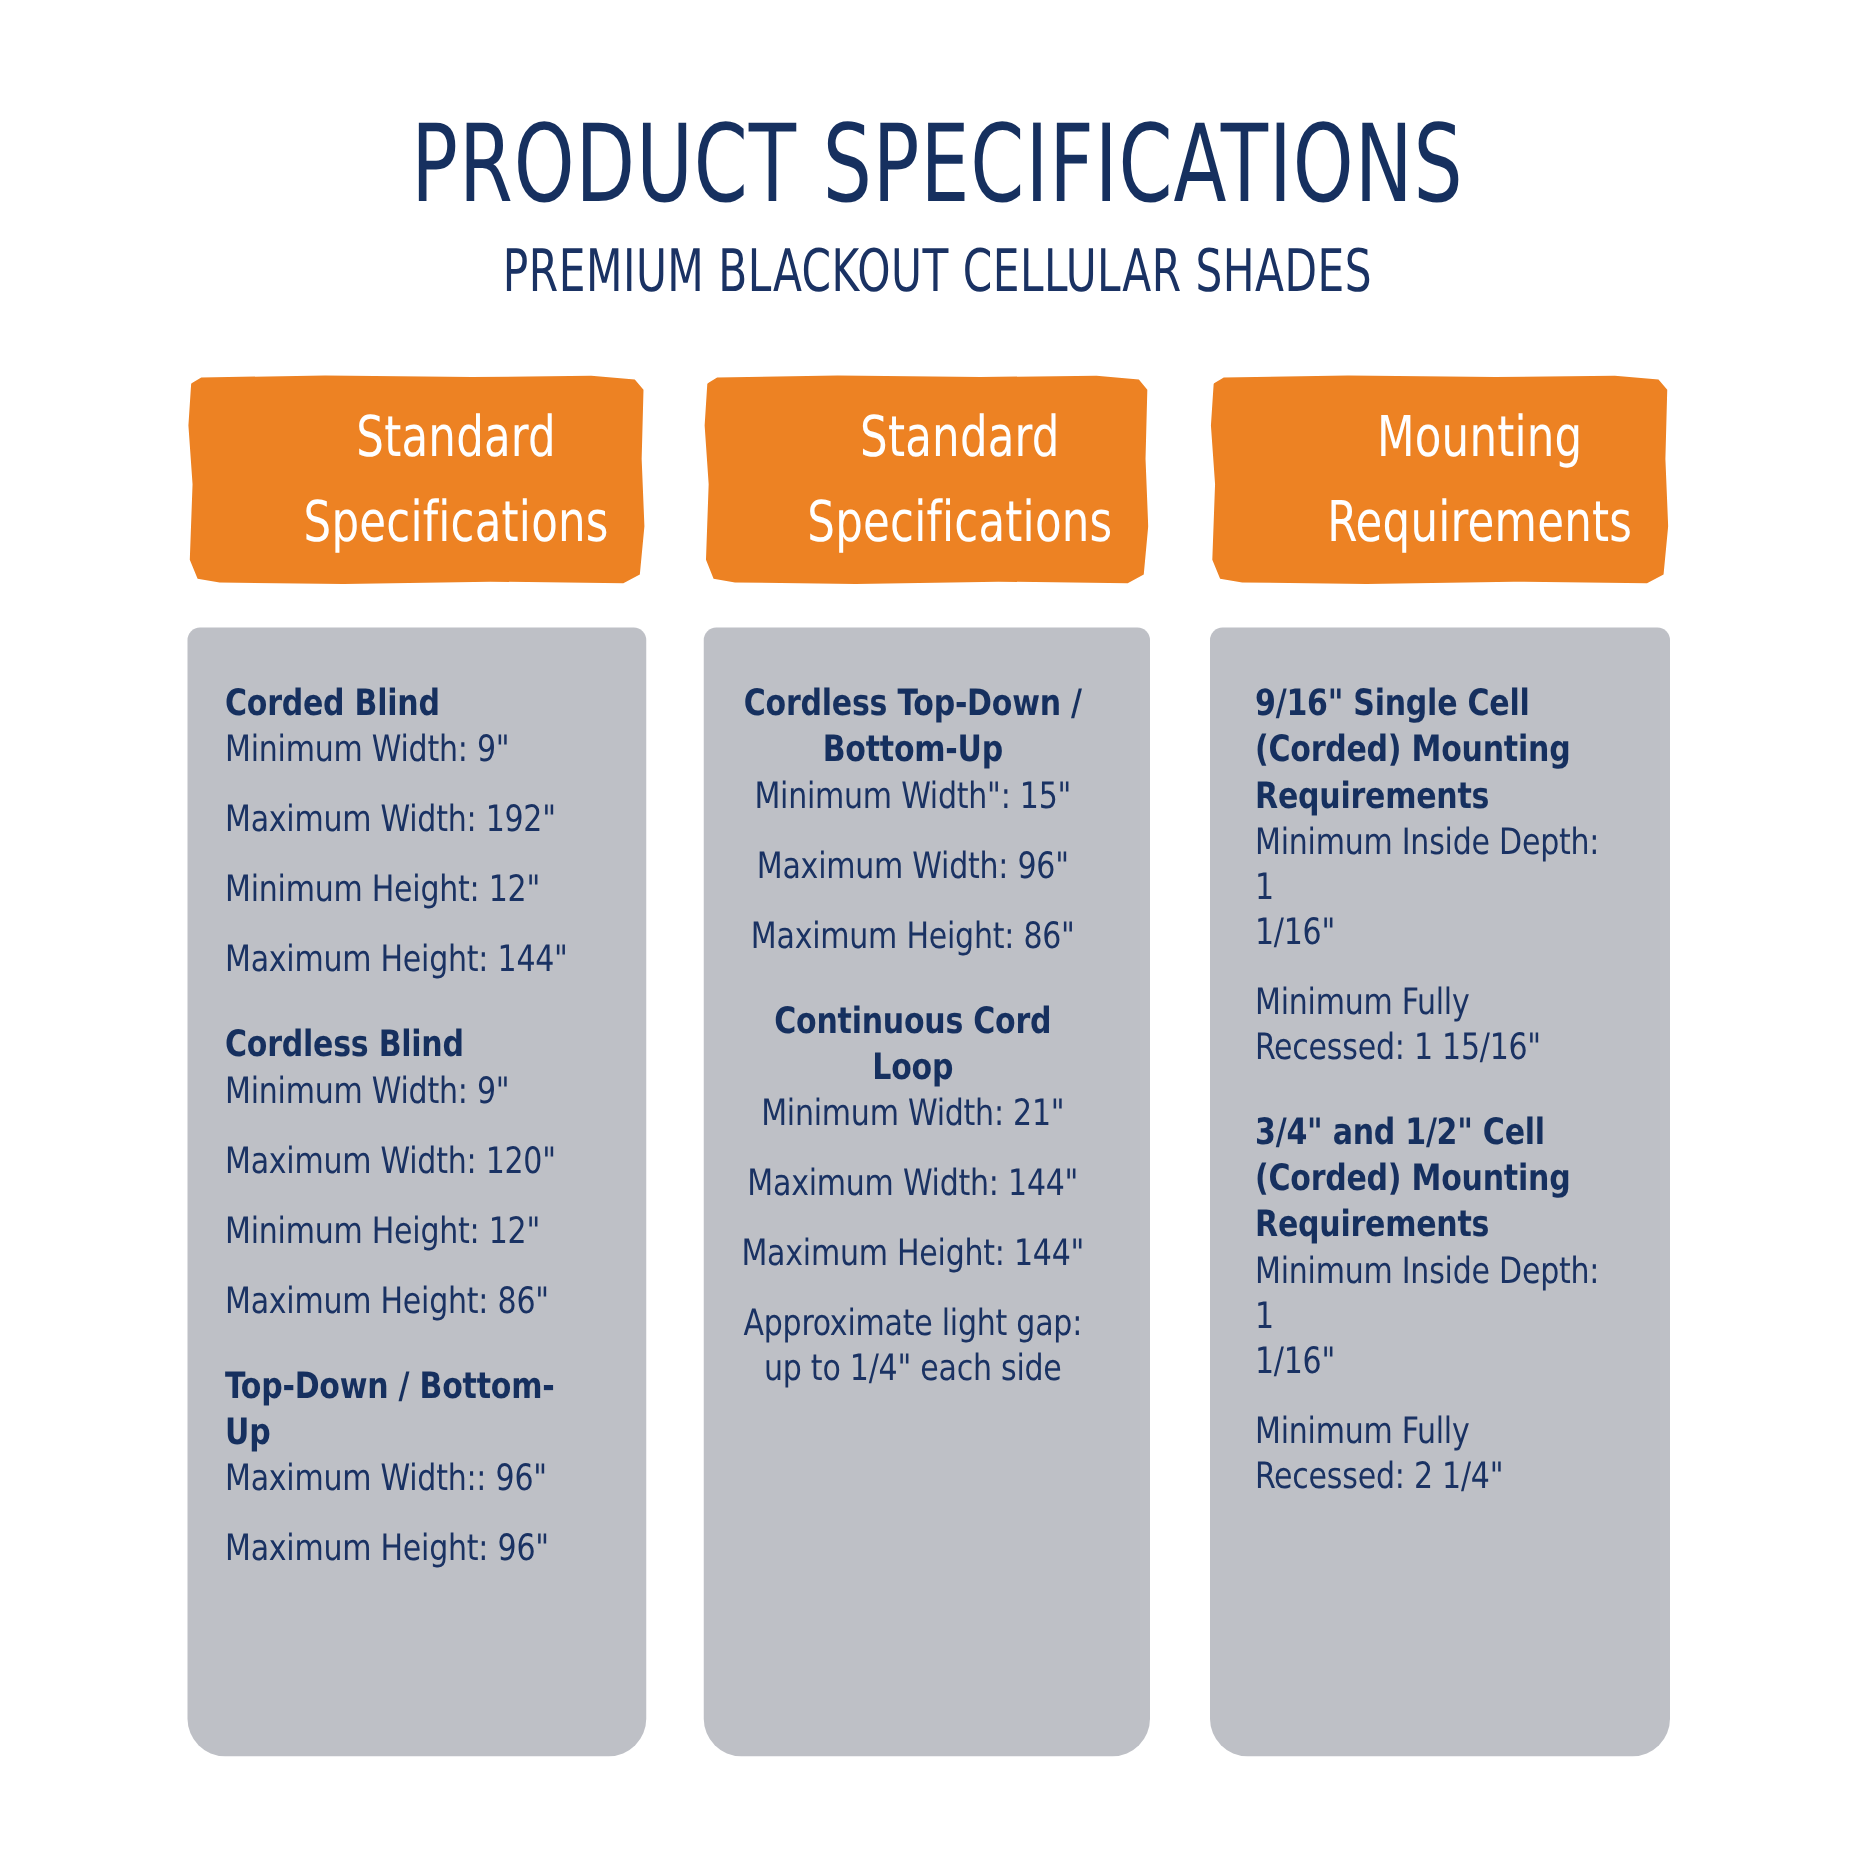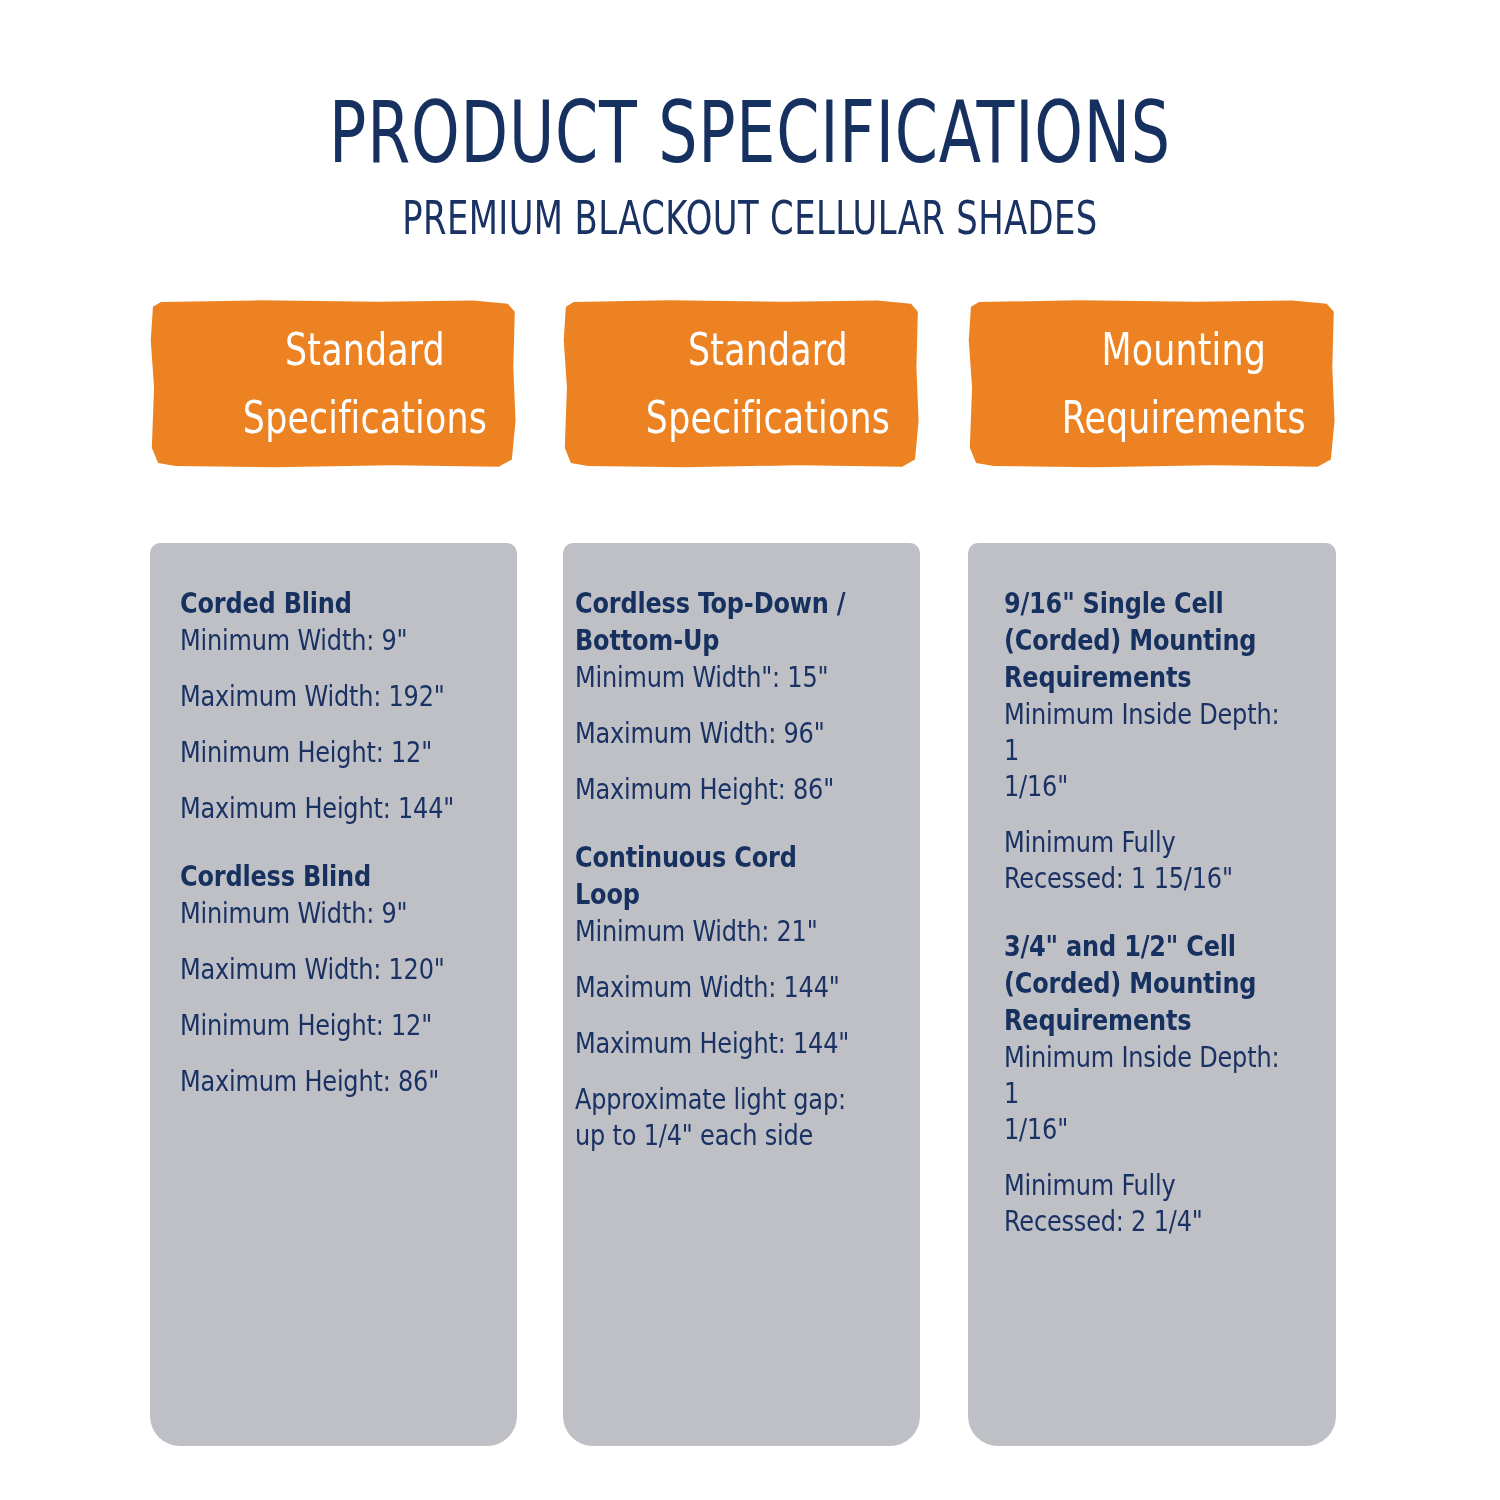--- a/index.html
+++ b/index.html
@@ -108,24 +108,23 @@
   .panel {
     position: absolute;
     top: 202px;
     left: 0;
     width: 100%;
     height: 903px;
     background: #BEC0C6;
     border-radius: 10px 10px 30px 30px;
     padding: 42px 30px 30px 30px;
     overflow: hidden;
-    margin-top: 41px;
-  }
-
-  .col-1 .panel { padding-left: 12px; padding-right: 24px; }
+  }
+
+  .col-1 .panel { padding-left: 26px; padding-right: 24px; text-align: center; }
   .col-2 .panel { padding-left: 36px; padding-right: 24px; }
 
   .spec-group { margin-bottom: 0; }
 
   .spec-heading {
     font-family: "DejaVu Sans Condensed", "Liberation Sans Narrow", "Liberation Sans", sans-serif;
     font-size: 29px;
     line-height: 37px;
     font-weight: 700;
     color: #16305F;
@@ -180,20 +179,25 @@
         </div>
 
         <div class="spec-group">
           <div class="spec-heading">Cordless Blind</div>
           <div class="spec-line tight">Minimum Width: 9"</div>
           <div class="spec-line">Maximum Width: 120"</div>
           <div class="spec-line">Minimum Height: 12"</div>
           <div class="spec-line">Maximum Height: 86"</div>
         </div>
 
+        <div class="spec-group">
+          <div class="spec-heading">Top-Down / Bottom-Up</div>
+          <div class="spec-line tight">Maximum Width:: 96"</div>
+          <div class="spec-line">Maximum Height: 96"</div>
+        </div>
 
       </div>
     </div>
 
     <div class="column col-1">
       <div class="badge">
         <div class="badge-text">Standard
 Specifications</div>
       </div>
       <div class="panel">

